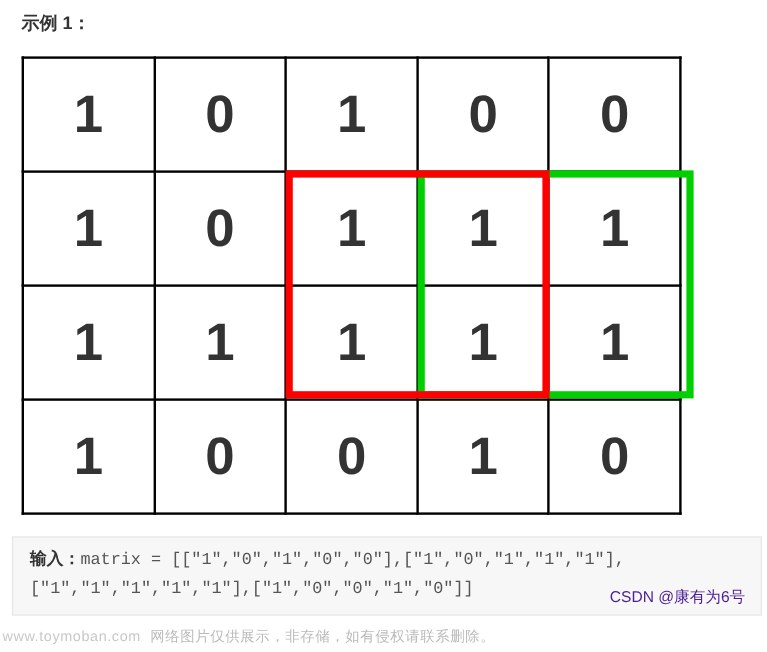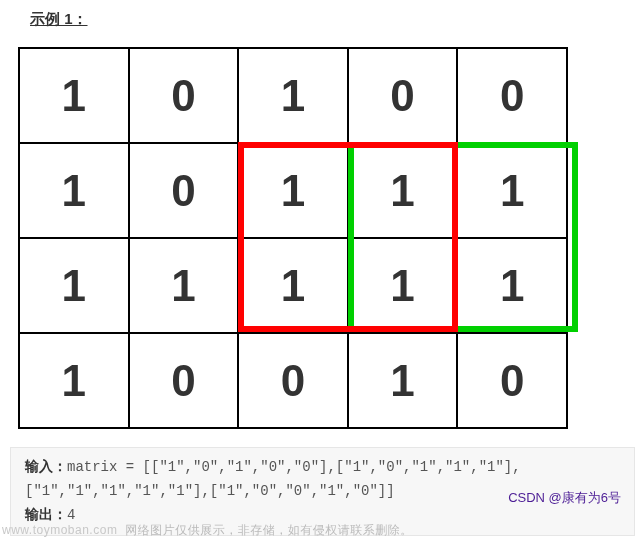--- a/index.html
+++ b/index.html
@@ -14,22 +14,21 @@
       background: #fff;
       width: 639px;
       height: 543px;
       padding: 10px 0 0 10px;
       position: relative;
     }
     .example-title {
       font-weight: bold;
       font-size: 15px;
       margin-bottom: 18px;
-      margin-left: 20px;
-      text-decoration: underline;
+      margin-left: 8px;
     }
     .grid-wrap {
       position: relative;
       width: 550px;
       height: 380px;
       margin-left: 8px;
     }
     .grid {
       position: absolute;
       top: 0;
@@ -142,23 +141,20 @@
     </table>
   <div class="overlay green-box"></div>
   <div class="overlay red-box"></div>
 </div>
 
 <div class="code-block">
   <div>
     <span class="label">输入：</span><span>matrix = [["1","0","1","0","0"],["1","0","1","1","1"],</span>
   </div>
   <div>["1","1","1","1","1"],["1","0","0","1","0"]]</div>
-  <div>
-    <span class="label">输出：</span><span>4</span>
-  </div>
 </div>
 
 <div class="watermark-right">CSDN @康有为6号</div>
 
 <div class="watermark-left">
   <span>www.toymoban.com</span>
   <span class="note">网络图片仅供展示，非存储，如有侵权请联系删除。</span>
 </div>
 
 </body></html>

